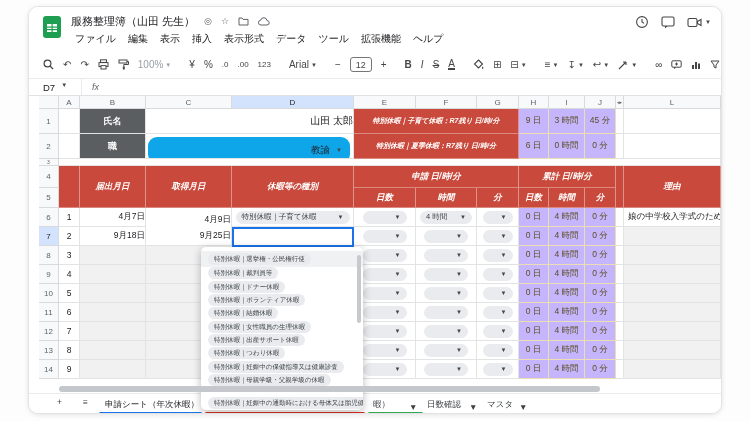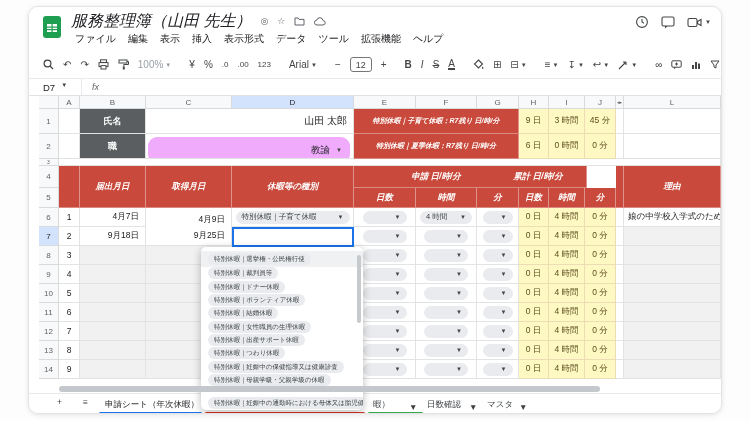--- a/index.html
+++ b/index.html
@@ -3,21 +3,21 @@
 <meta charset="utf-8">
 <style>
   * { margin:0; padding:0; box-sizing:border-box; }
   html,body { width:750px; height:421px; background:#fdfdfd; font-family:"Liberation Sans","DejaVu Sans",sans-serif; overflow:hidden; }
   .window { position:absolute; left:28px; top:6px; width:694px; height:408px; background:#fff;
             border:1px solid #e3e3e3; border-radius:10px; box-shadow:0 1px 5px rgba(0,0,0,.10); overflow:hidden; }
   
   .appbar { position:absolute; left:0; top:0; width:100%; height:44px; background:#fff; }
   .logo { position:absolute; left:12px; top:9px; }
   .title-row { position:absolute; left:42px; top:6px; height:16px; display:flex; align-items:center; gap:9px; }
-  .doc-title { font-size:16px; color:#202124; font-weight:500; white-space:nowrap;font-style:italic; }
+  .doc-title { font-size:11px; color:#202124; font-weight:500; white-space:nowrap; }
   .t-icon { font-size:9px; color:#5f6368; line-height:10px; }
   .menu-row { position:absolute; left:40px; top:24px; display:flex; }
   .menu-item { font-size:10px; color:#202124; padding:1px 6px; border-radius:6px; white-space:nowrap; }
   .appbar-right { position:absolute; right:10px; top:8px; display:flex; align-items:center; gap:12px; }
   .share-pill { display:flex; align-items:center; height:23px; background:#c2e7ff; border-radius:12px; padding:0 4px 0 10px; gap:5px; }
   .share-label { font-size:10px; font-weight:600; color:#0b2d52; }
   .share-sep { width:1px; height:15px; background:#9fc9e8; margin:0 2px; }
   .caret { font-size:6px; color:#444746; }
   
   .toolbar { position:absolute; left:0; top:44px; width:100%; height:27px; display:flex; align-items:center; padding-left:14px; gap:9px; color:#444746; }
@@ -33,28 +33,28 @@
   .cellref { font-size:9.5px; color:#202124; width:52px; padding-left:14px; display:flex; gap:6px; }
   .fx { font-size:9px; font-style:italic; color:#5f6368; border-left:1px solid #e8eaed; padding-left:10px; height:100%; display:flex; align-items:center; }
   
   #grid { position:absolute; inset:0; }
   .cell { position:absolute; background:#fff; border-right:1px solid #e2e3e3; border-bottom:1px solid #e2e3e3;
           font-size:8.5px; color:#202124; display:flex; align-items:center; overflow:hidden; white-space:nowrap; }
   .hdr { background:#f8f9fa; border-color:#d9dadc; color:#5f6368; font-size:8px; justify-content:center; }
   .hdr-sel { background:#d3e3fd; color:#1f1f1f; }
   .darkcell { background:#5b5e60; color:#fff; font-weight:700; justify-content:center; font-size:9px; }
   .redcell { background:#c94a3c; color:#fff; font-weight:700; justify-content:center; border-right:1px solid rgba(255,255,255,.4); border-bottom:1px solid rgba(255,255,255,.35);font-style:italic; }
-  .cream { background:#fef9c3; border-right:1px solid #ecddb2; border-bottom:1px solid #ecddb2; justify-content:center; color:#5c4d20; }
+  .cream { background:#c4b5fd; border-right:1px solid #ecddb2; border-bottom:1px solid #ecddb2; justify-content:center; color:#5c4d20; }
   .graycell { background:#f1f1f1; }
-  .r-align { justify-content:flex-end; padding-right:6px; }
+  .r-align { justify-content:flex-end; }
   .l-align { justify-content:flex-start; padding-left:4px; }
   .c-align { justify-content:center; }
   .chip { background:#e9ebee; border-radius:8px; height:13px; display:flex; align-items:center; font-size:7.5px; color:#3c4043; padding:0 6px; gap:4px; }
   .chip .caret { margin-left:auto; }
-  .jobchip { position:absolute; background:#f0abfc; border-radius:9px; display:flex; align-items:center; justify-content:flex-end; font-size:9.5px; color:#202124; padding:13px 8px; gap:6px; }
+  .jobchip { position:absolute; background:#0ea5e9; border-radius:9px; display:flex; align-items:center; justify-content:flex-end; font-size:9.5px; color:#202124; padding:13px 8px; gap:6px; }
   .selcell { position:absolute; border:2px solid #1a73e8; background:#fff; z-index:30; }
   
   .dd-panel { position:absolute; background:#fff; border-radius:5px; box-shadow:0 2px 8px rgba(0,0,0,.28); z-index:50; overflow:hidden; }
   .dd-item { position:absolute; left:0; width:100%; height:16px; }
   .dd-item.hl { background:#f0f1f3; }
   .dd-pill { position:absolute; left:7px; top:2px; background:#e9ebee; border-radius:7px; height:12px; line-height:12px; font-size:6.5px; color:#3c4043; padding:0 6px; white-space:nowrap; }
   .dd-vthumb { position:absolute; right:2px; width:4px; border-radius:2px; background:#c7cacd; }
   
   .hthumb { position:absolute; height:6px; border-radius:3px; background:#c4c7cc; z-index:60; }
   .tabbar { position:absolute; left:0; top:386px; width:100%; height:22px; background:#fff; border-top:1px solid #e8eaed; z-index:40; }
@@ -277,21 +277,21 @@
       <div class="cell cream" style="left: 520px; top: 127px; width: 36px; height: 25px;">0 時間</div>
       <div class="cell cream" style="left: 556px; top: 127px; width: 31px; height: 25px;">0 分</div>
       <div class="cell " style="left: 587px; top: 127px; width: 8px; height: 25px;"></div>
       <div class="cell " style="left: 595px; top: 127px; width: 97px; height: 25px;"></div>
       <div class="cell " style="left: 30px; top: 152px; width: 662px; height: 7px;"></div>
       <div class="cell redcell" style="left: 30px; top: 159px; width: 21px; height: 42px;"></div>
       <div class="cell redcell" style="left: 51px; top: 159px; width: 66px; height: 42px;">届出月日</div>
       <div class="cell redcell" style="left: 203px; top: 159px; width: 122px; height: 42px;">休暇等の種別</div>
       <div class="cell redcell" style="left: 117px; top: 159px; width: 86px; height: 42px;">取得月日</div>
       <div class="cell redcell" style="left: 325px; top: 159px; width: 165px; height: 22px;">申請 日/時/分</div>
-      <div class="cell redcell" style="left: 461px; top: 159px; width: 97px; height: 22px;">累計 日/時/分</div>
+      <div class="cell redcell" style="left: 490px; top: 159px; width: 97px; height: 22px;">累計 日/時/分</div>
       <div class="cell redcell" style="left: 325px; top: 181px; width: 62px; height: 20px;">日数</div>
       <div class="cell redcell" style="left: 387px; top: 181px; width: 61px; height: 20px;">時間</div>
       <div class="cell redcell" style="left: 448px; top: 181px; width: 42px; height: 20px;">分</div>
       <div class="cell redcell" style="left: 490px; top: 181px; width: 30px; height: 20px;">日数</div>
       <div class="cell redcell" style="left: 520px; top: 181px; width: 36px; height: 20px;">時間</div>
       <div class="cell redcell" style="left: 556px; top: 181px; width: 31px; height: 20px;">分</div>
       <div class="cell redcell" style="left: 587px; top: 159px; width: 8px; height: 42px;"></div>
       <div class="cell redcell" style="left: 595px; top: 159px; width: 97px; height: 42px;">理由</div>
       <div class="cell c-align" style="left: 30px; top: 201px; width: 21px; height: 19px;">1</div>
       <div class="cell r-align" style="left: 51px; top: 201px; width: 66px; height: 19px;">4月7日</div>

